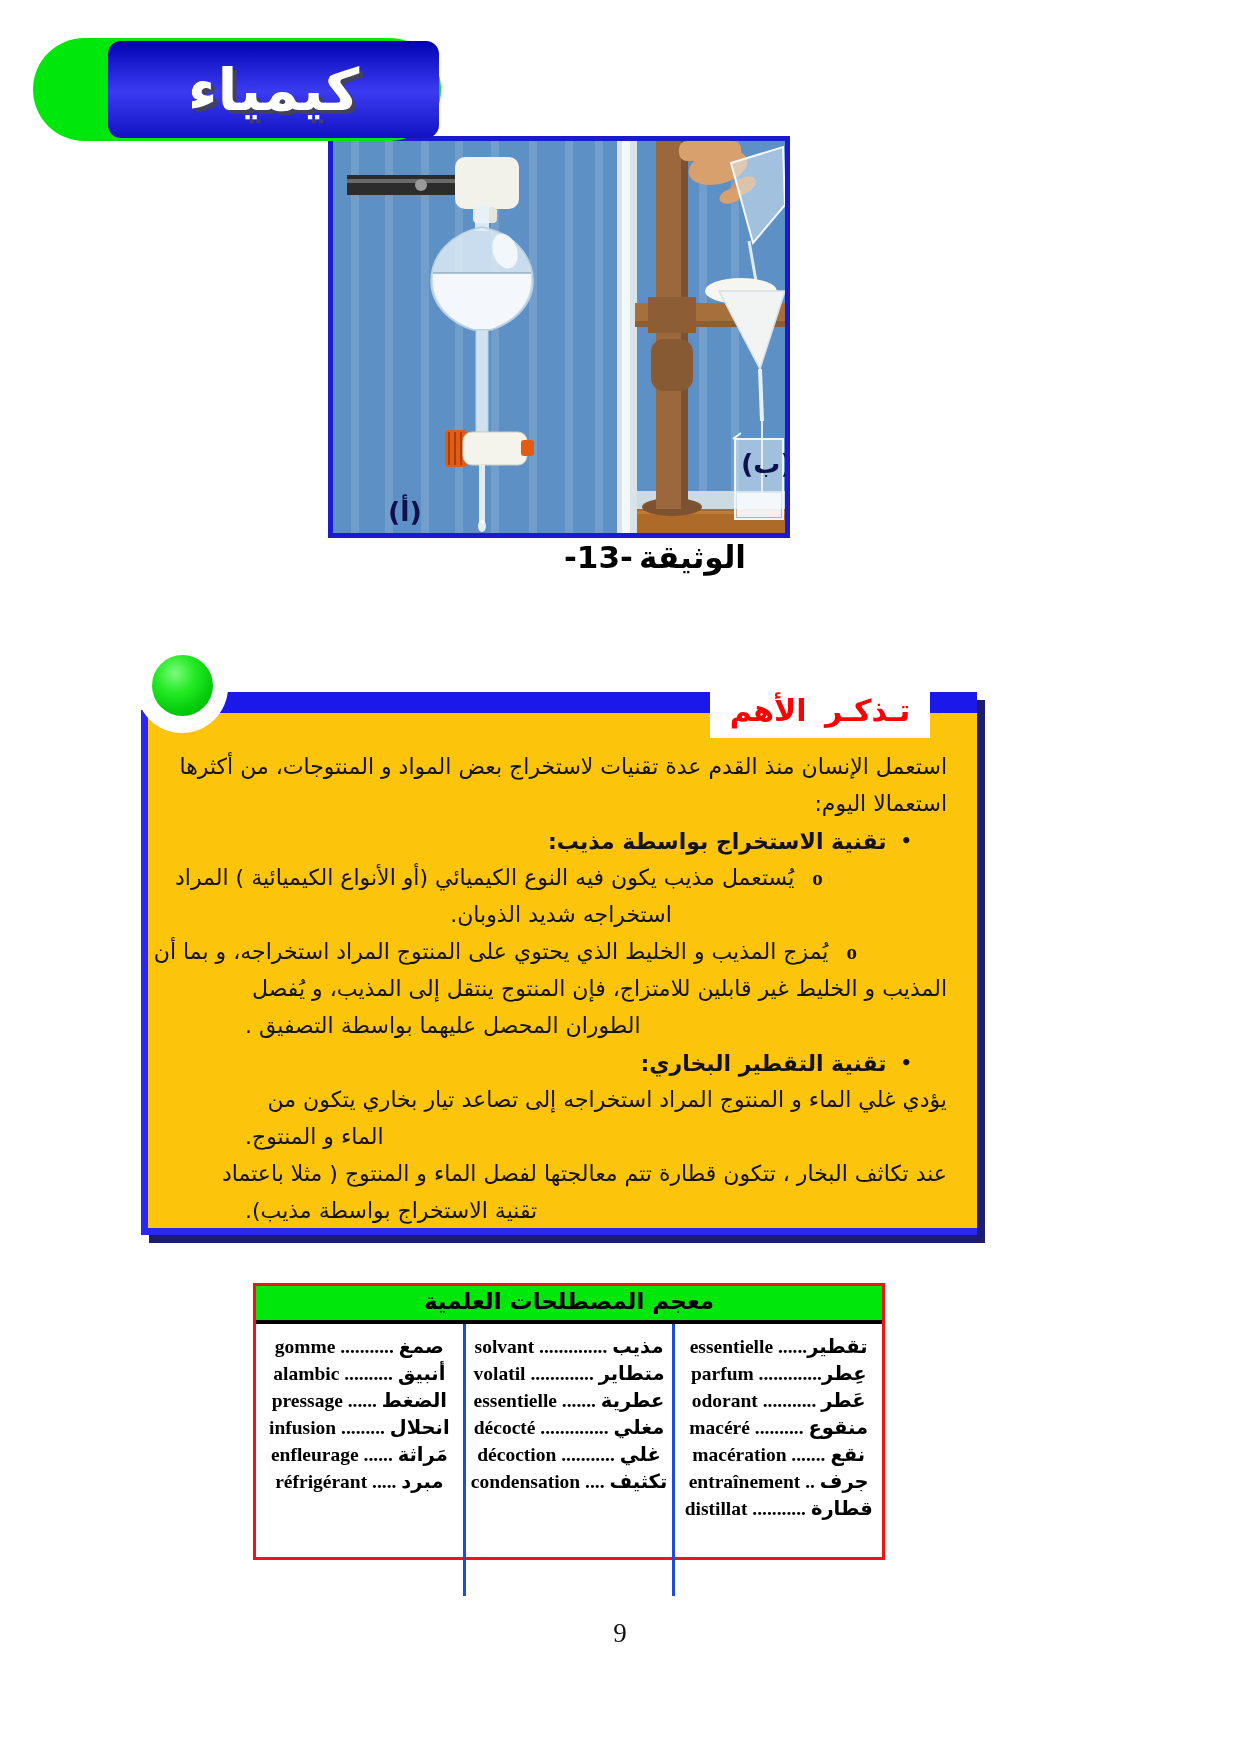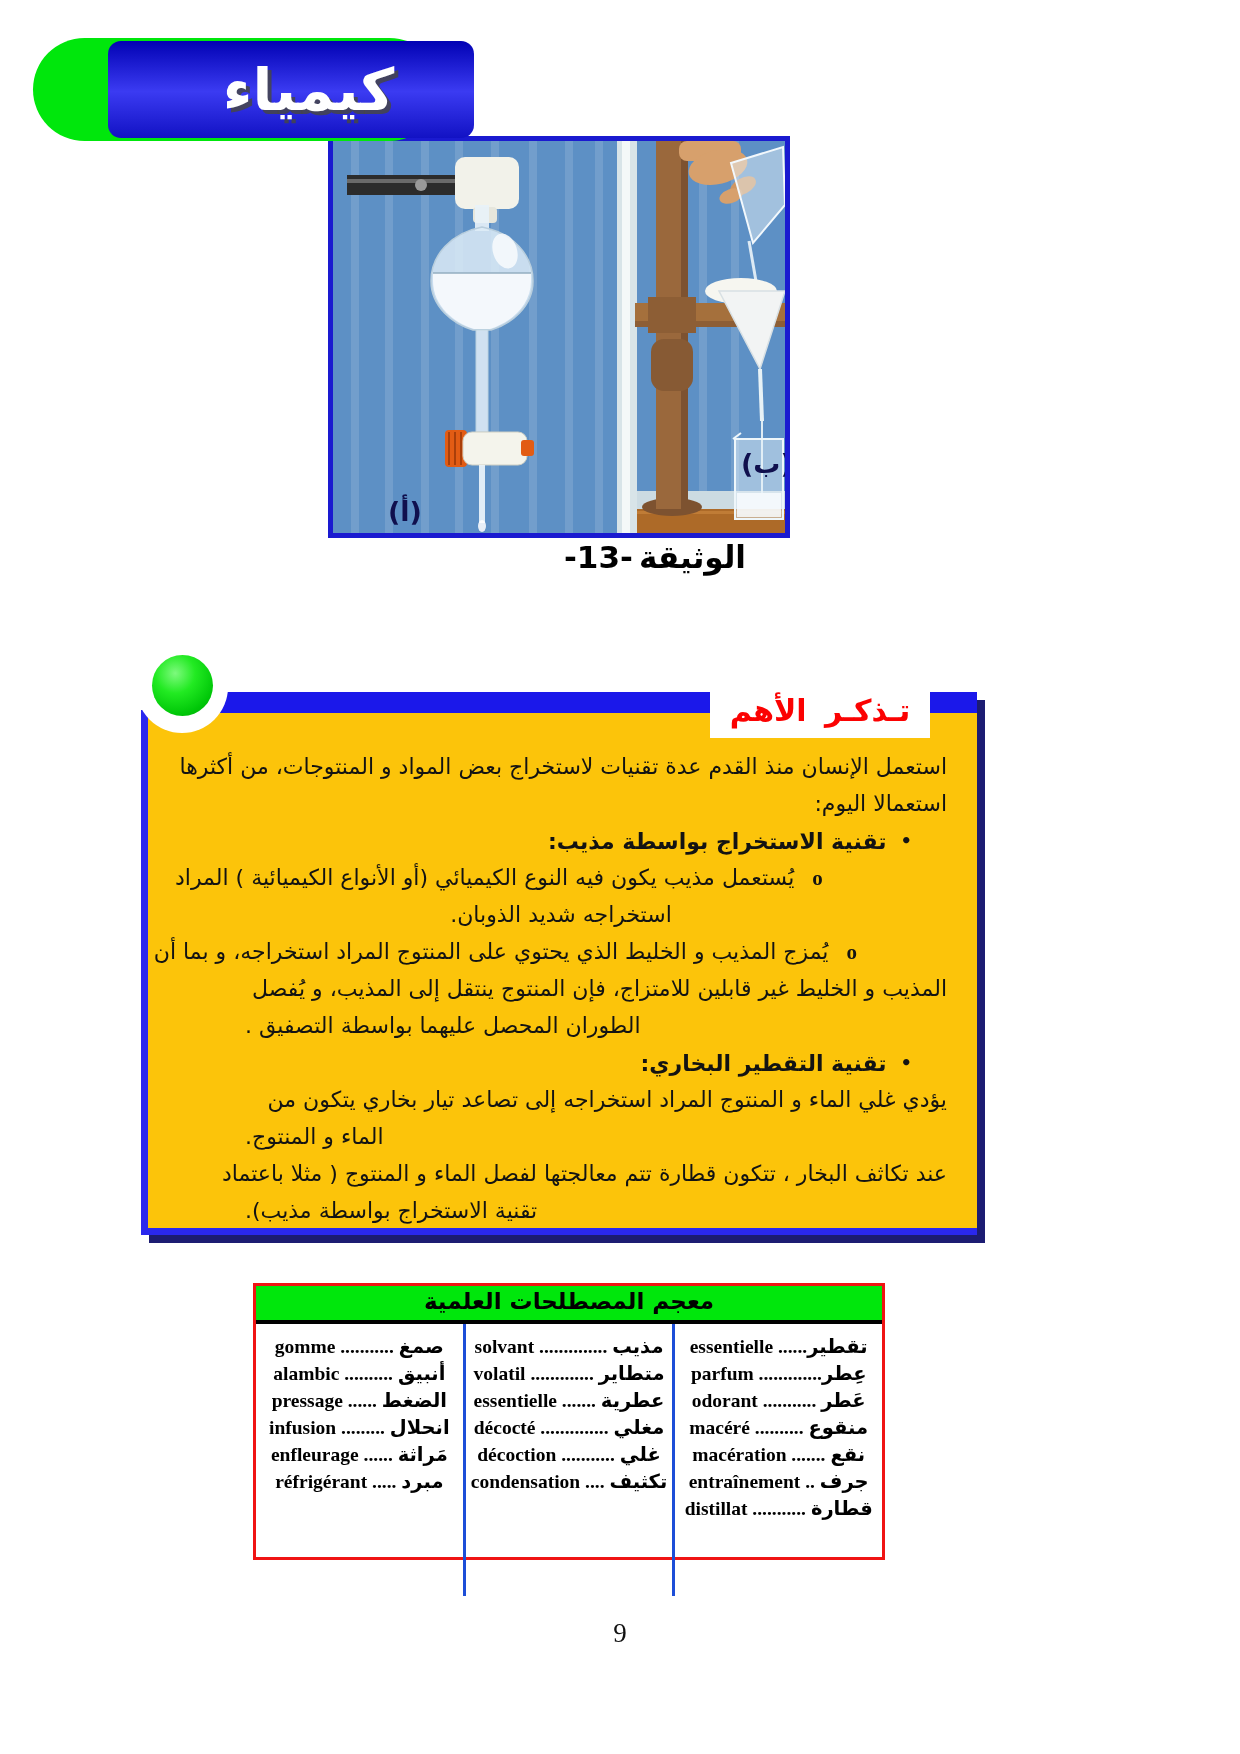--- a/index.html
+++ b/index.html
@@ -4,21 +4,21 @@
 <style>
   html,body{margin:0;padding:0;background:#ffffff;}
   .page{position:relative;width:1240px;height:1754px;background:#fff;overflow:hidden;
         font-family:"DejaVu Sans",sans-serif;}
 
   
   .banner-pill{position:absolute;left:33px;top:38px;width:408px;height:103px;
                background:#00e70c;border-radius:52px;z-index:6;}
   .banner-blue{position:absolute;left:75px;top:3px;width:331px;height:97px;border-radius:13px;
                background:linear-gradient(180deg,#0202b4 0%,#3b3bf2 52%,#1212c4 100%);
-               display:flex;align-items:center;justify-content:center;padding-left:35px;}
+               display:flex;align-items:center;justify-content:center;}
   .banner-title{color:#ffffff;font-size:58px;font-weight:bold;line-height:1;
                 text-shadow:4px 4px 0 rgba(70,70,70,0.85);direction:rtl;}
 
   
   .photo-frame{position:absolute;left:328px;top:136px;width:462px;height:402px;
                border:5px solid #1a1ad0;box-sizing:border-box;background:#5d90c5;z-index:4;}
   .photo-frame svg{display:block;width:452px;height:392px;}
   .photo-caption{position:absolute;left:520px;top:539px;width:270px;text-align:center;
                  font-size:31px;font-weight:bold;color:#000;direction:rtl;}
   .photo-caption span{padding:0 3px;}

